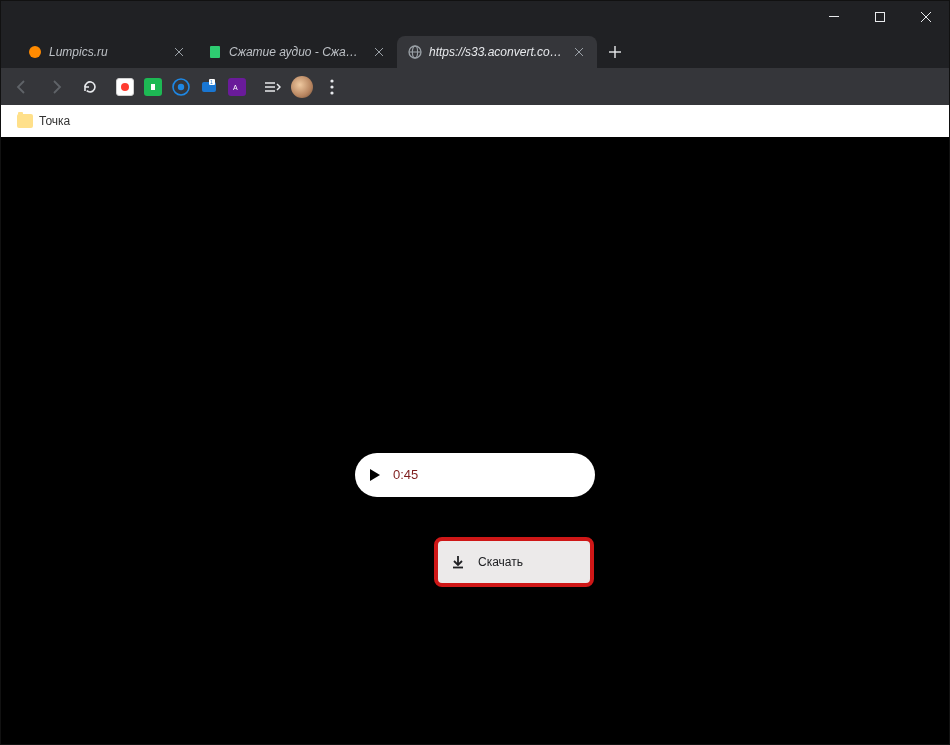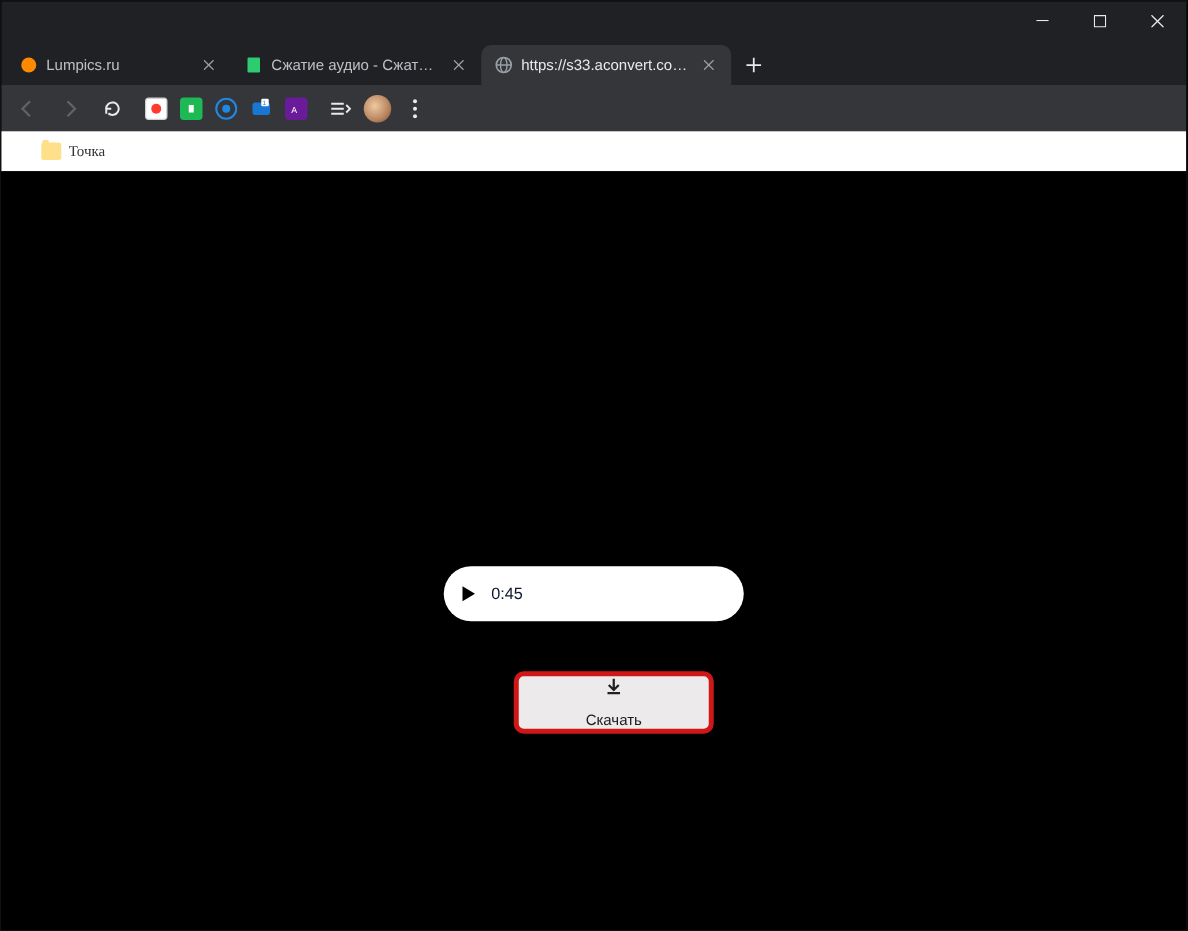--- a/index.html
+++ b/index.html
@@ -32,22 +32,23 @@
       justify-content: center;
       color: #e8eaed;
     }
     .win-btn svg { display:block; }
     
     .tabbar {
       height: 36px;
       background: #202124;
       display: flex;
       align-items: flex-end;
-      padding-left: 4px;
+      padding-left: 16px;
       padding-bottom: 0;
+      font-style: italic;
     }
     .tab {
       height: 32px;
       display: flex;
       align-items: center;
       padding: 0 10px;
       gap: 6px;
       color: #bdc1c6;
       font-size: 12px;
       min-width: 180px;
@@ -132,23 +133,22 @@
     .avatar {
       width:22px; height:22px; border-radius:50%;
       background: radial-gradient(circle at 40% 40%, #efc9a0, #b78560 60%, #6d4a34 100%);
     }
     
     .bookmarks {
       height: 32px;
       background: #fff;
       display:flex;
       align-items:center;
-      padding: 0 26px;
+      padding: 0 10px;
       gap:6px;
-      font-family:Liberation Serif, serif;
     }
     .bm-item {
       display:flex;
       align-items:center;
       gap:6px;
       font-size:12px;
       color:#333;
       padding:4px 6px;
     }
     .bm-folder-icon {
@@ -183,37 +183,36 @@
       height: 44px;
       background:#fff;
       border-radius:22px;
       display:flex;
       align-items:center;
       padding:0 12px;
       gap:10px;
     }
     .play-btn { display:flex; align-items:center; justify-content:center; }
     .play-btn svg { fill:#000; }
-    .time { font-size:13px; color:#0f172a; }
+    .time { font-size:13px; color:#7f1d1d; }
     
     .download-menu {
       position:absolute;
-      left: 410px;
+      left: 433px;
       top: 400px;
       width: 160px;
       height: 50px;
       background: #eceaea;
       border: 4px solid #cf1717;
       border-radius: 8px;
       display:flex;
       align-items:center;
       padding: 0 12px;
       gap: 12px;
       box-shadow: 0 3px 8px rgba(0,0,0,0.35);
-      flex-direction: column;
     }
     .dl-icon { display:flex; }
     .dl-text { font-size:12px; color:#202124; }
     
     .ext-square { width:18px; height:18px; border-radius:3px; display:flex; align-items:center; justify-content:center; }
   </style>
 </head>
 <body>
 
 <div class="titlebar">

